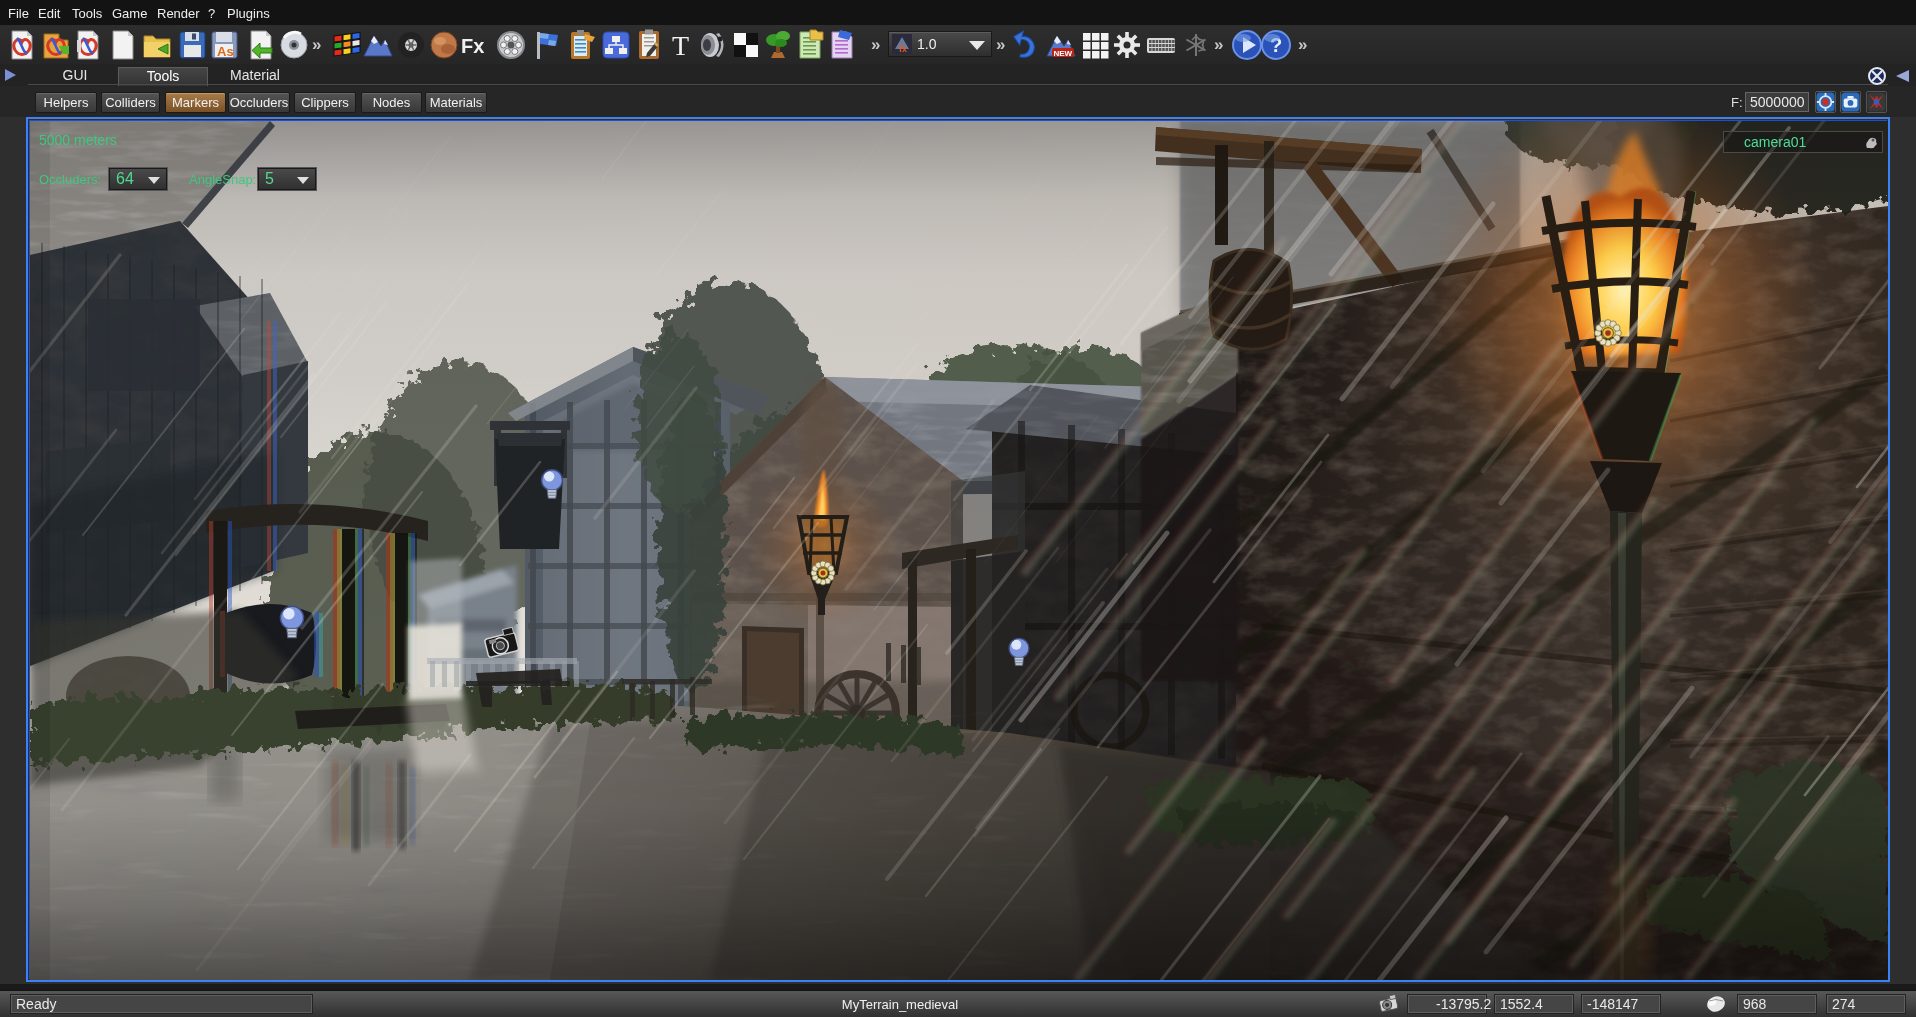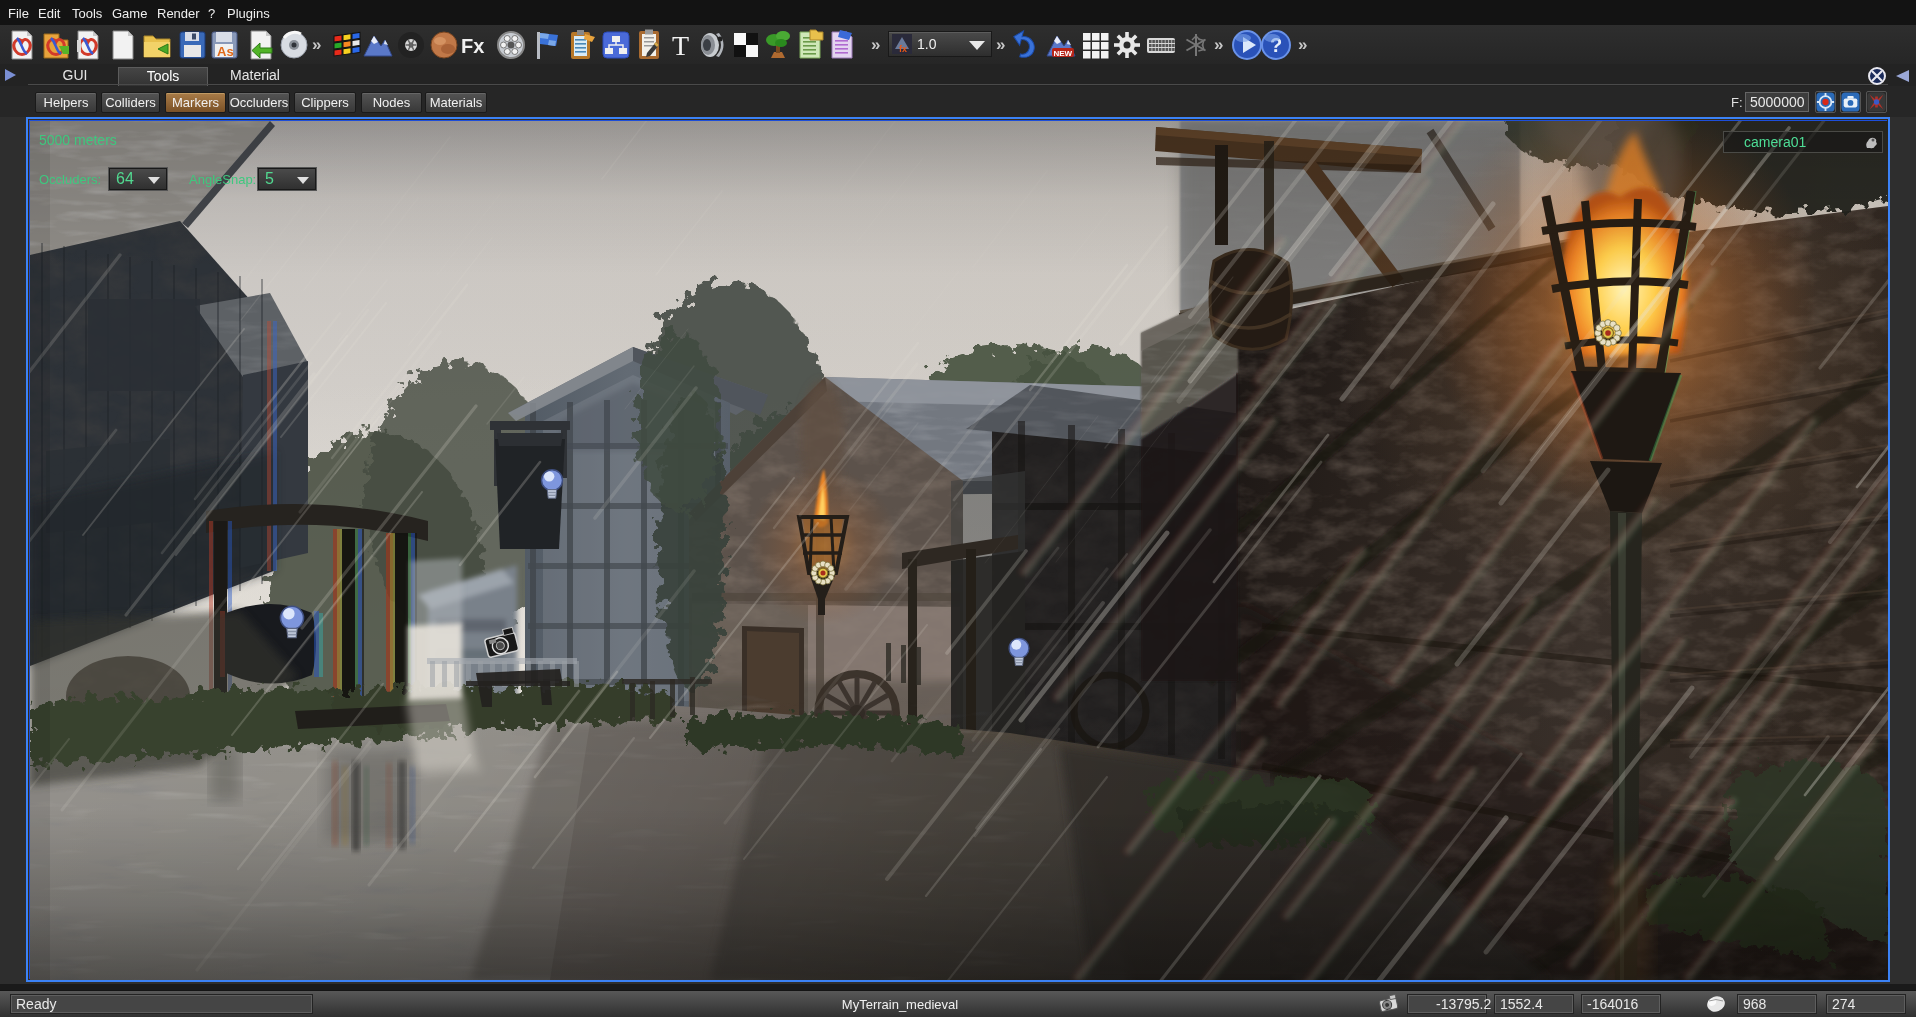--- a/index.html
+++ b/index.html
@@ -1108,18 +1108,18 @@
           <rect x="13" y="2" width="6" height="4" fill="#c8c8c8" stroke="#555" stroke-width="0.8"></rect>
         </g>
       </svg>
     <svg style="position:absolute;left:1703px;top:3px" width="26" height="20" viewBox="0 0 26 20">
         <ellipse cx="13" cy="10" rx="9" ry="7.5" fill="#e8e8e8" transform="rotate(-20 13 10)"></ellipse>
         <ellipse cx="10" cy="7" rx="4" ry="3.5" fill="#fafafa" transform="rotate(-20 13 10)"></ellipse>
         <path d="M6,7 Q13,4 20,7" stroke="#999" stroke-width="1" fill="none"></path>
       </svg>
     <div class="sfield" style="left:1407px; width:80px;padding-left:28px;">-13795.2</div>
     <div class="sfield" style="left:1494px; width:80px;">1552.4</div>
-    <div class="sfield" style="left:1581px; width:80px;">-164016</div>
+    <div class="sfield" style="left:1581px; width:80px;">-148147</div>
     <div class="sfield" style="left:1737px; width:80px;">968</div>
     <div class="sfield" style="left:1826px; width:80px;">274</div>
   </div>
 
 </div>
 
 </body></html>

